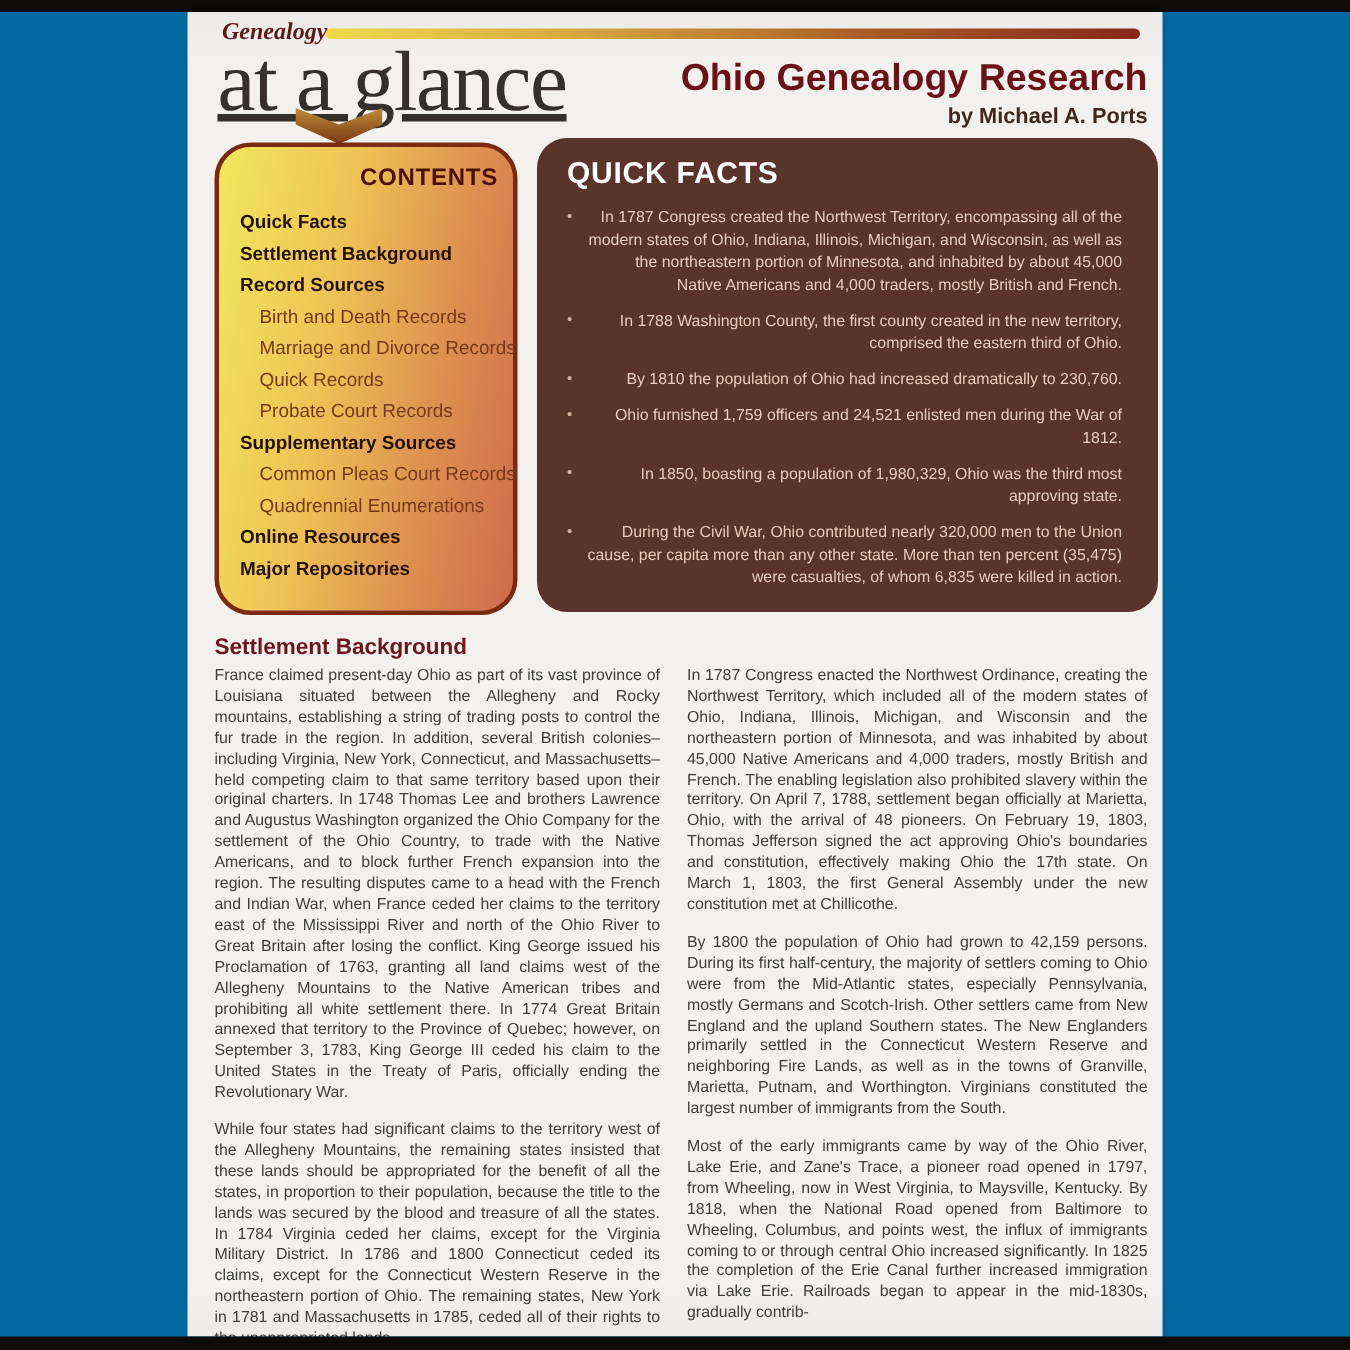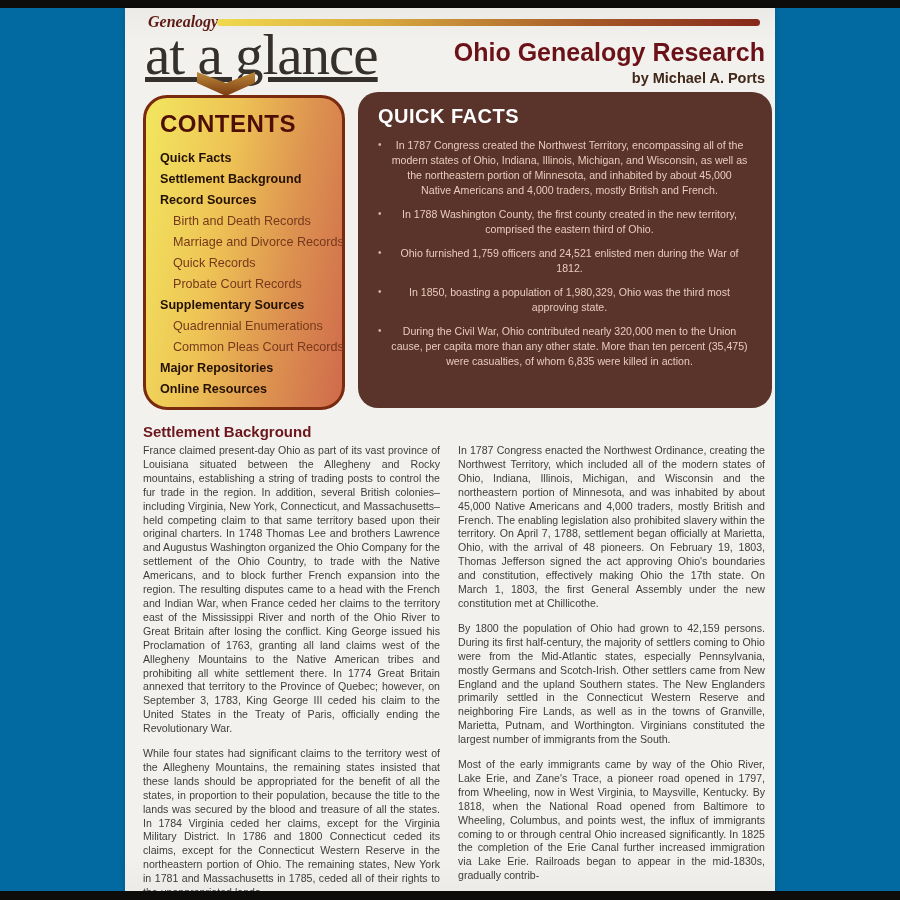--- a/index.html
+++ b/index.html
@@ -24,34 +24,34 @@
 
   .title-block{position:absolute;left:250px;top:30px;width:390px;text-align:right;}
   .title-block h1{margin:0;font-size:25px;font-weight:700;color:#6b1218;letter-spacing:0;}
   .byline{margin-top:3px;font-size:14.5px;font-weight:700;color:#40281a;}
 
   
   .contents-box{position:absolute;left:18px;top:87px;width:202px;height:315px;
                 box-sizing:border-box;border:3px solid #7a2a0f;border-radius:24px;
                 background:linear-gradient(100deg,#f2e75e 0%,#eec255 38%,#dd9350 68%,#cf6a4c 100%);
                 padding:12px 10px 10px 14px;}
-  .contents-box h2{margin:0 0 10px 0;font-size:24px;font-weight:700;color:#4d0f05;letter-spacing:0.5px;}
+  .contents-box h2{margin:0 0 10px 0;font-size:16px;font-weight:700;color:#4d0f05;letter-spacing:0.5px;text-align:right;}
   .contents-box ul{margin:0;padding:0;list-style:none;}
   .contents-box li{line-height:21px;font-size:12.6px;white-space:nowrap;}
   .contents-box li.c-main{font-weight:700;color:#241104;}
   .contents-box li.c-sub{font-weight:400;color:#76391c;padding-left:13px;}
 
   
   .facts-box{position:absolute;left:233px;top:84px;width:414px;height:316px;
              box-sizing:border-box;background:#5a332a;border-radius:20px;
              padding:13px 24px 12px 20px;}
   .facts-box h2{margin:0 0 10px 0;font-size:20px;font-weight:700;color:#ffffff;letter-spacing:0.5px;}
   .facts-box ul{margin:0;padding:0;list-style:none;}
   .facts-box li{position:relative;margin-bottom:9px;padding-left:13px;
-                font-size:10.6px;line-height:1.42;color:#e9cdbc;text-align:center;}
+                font-size:10.6px;line-height:1.42;color:#e9cdbc;text-align:right;}
   .facts-box li::before{content:"•";position:absolute;left:0;top:0;color:#d9b39d;font-size:10px;}
 
   
   .article-heading{position:absolute;left:18px;top:415px;margin:0;
                    font-size:15px;font-weight:700;color:#6b161c;}
   .columns{position:absolute;left:18px;top:436px;width:622px;display:flex;}
   .col{color:#3d3d3d;font-size:10.6px;line-height:13.9px;text-align:justify;}
   .col.left{width:297px;margin-right:18px;}
   .col.right{width:307px;}
   .col p{margin:0 0 11px 0;}
@@ -86,32 +86,33 @@
       <h2>CONTENTS</h2>
       <ul>
         <li class="c-main">Quick Facts</li>
         <li class="c-main">Settlement Background</li>
         <li class="c-main">Record Sources</li>
         <li class="c-sub">Birth and Death Records</li>
         <li class="c-sub">Marriage and Divorce Records</li>
         <li class="c-sub">Quick Records</li>
         <li class="c-sub">Probate Court Records</li>
         <li class="c-main">Supplementary Sources</li>
+        <li class="c-sub">Common Pleas Court Records</li>
         <li class="c-sub">Quadrennial Enumerations</li>
-        <li class="c-sub">Common Pleas Court Records</li>
+        <li class="c-main">Online Resources</li>
         <li class="c-main">Major Repositories</li>
-        <li class="c-main">Online Resources</li>
       </ul>
     </aside>
 
     <section class="facts-box">
       <h2>QUICK FACTS</h2>
       <ul>
         <li>In 1787 Congress created the Northwest Territory, encompassing all of the modern states of Ohio, Indiana, Illinois, Michigan, and Wisconsin, as well as the northeastern portion of Minnesota, and inhabited by about 45,000 Native Americans and 4,000 traders, mostly British and French.</li>
         <li>In 1788 Washington County, the first county created in the new territory, comprised the eastern third of Ohio.</li>
+        <li>By 1810 the population of Ohio had increased dramatically to 230,760.</li>
         <li>Ohio furnished 1,759 officers and 24,521 enlisted men during the War of 1812.</li>
         <li>In 1850, boasting a population of 1,980,329, Ohio was the third most approving state.</li>
         <li>During the Civil War, Ohio contributed nearly 320,000 men to the Union cause, per capita more than any other state. More than ten percent (35,475) were casualties, of whom 6,835 were killed in action.</li>
       </ul>
     </section>
 
     <h2 class="article-heading">Settlement Background</h2>
     <div class="columns">
       <div class="col left">
         <p>France claimed present-day Ohio as part of its vast province of Louisiana situated between the Allegheny and Rocky mountains, establishing a string of trading posts to control the fur trade in the region. In addition, several British colonies–including Virginia, New York, Connecticut, and Massachusetts–held competing claim to that same territory based upon their original charters. In 1748 Thomas Lee and brothers Lawrence and Augustus Washington organized the Ohio Company for the settlement of the Ohio Country, to trade with the Native Americans, and to block further French expansion into the region. The resulting disputes came to a head with the French and Indian War, when France ceded her claims to the territory east of the Mississippi River and north of the Ohio River to Great Britain after losing the conflict. King George issued his Proclamation of 1763, granting all land claims west of the Allegheny Mountains to the Native American tribes and prohibiting all white settlement there. In 1774 Great Britain annexed that territory to the Province of Quebec; however, on September 3, 1783, King George III ceded his claim to the United States in the Treaty of Paris, officially ending the Revolutionary War.</p>

